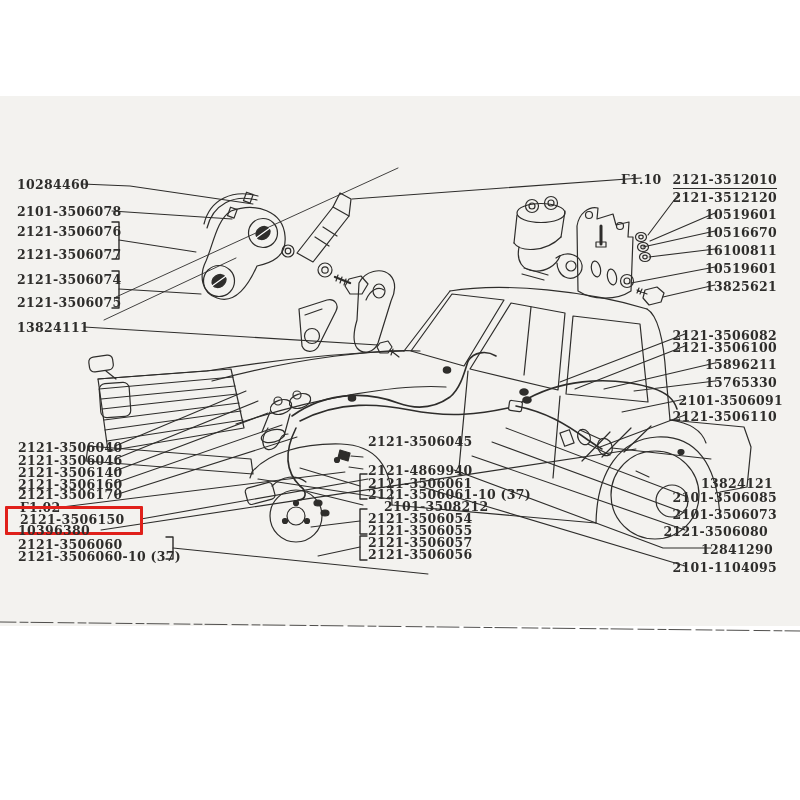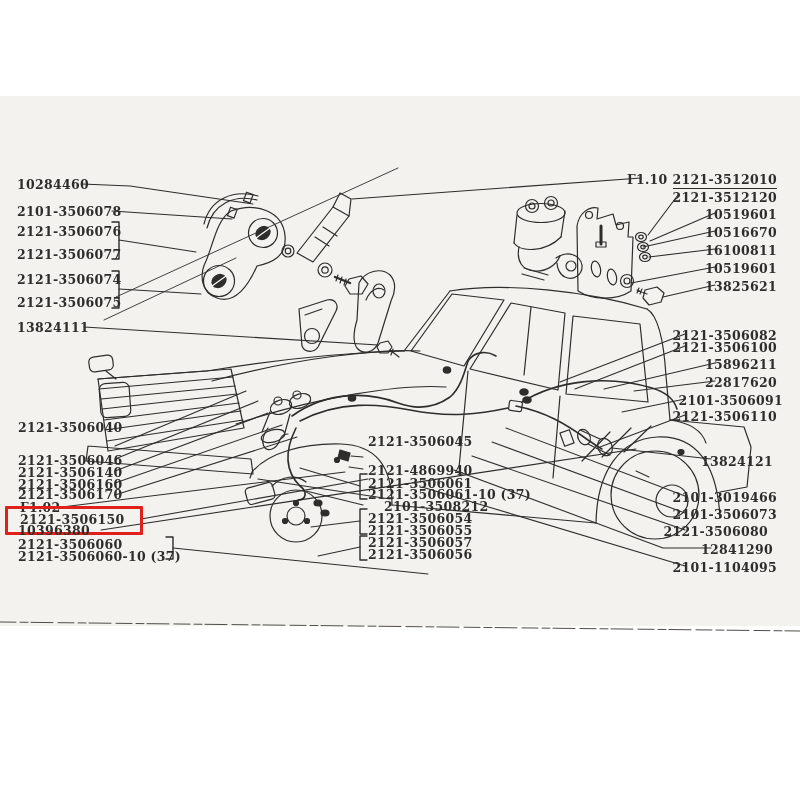--- a/index.html
+++ b/index.html
@@ -14,21 +14,21 @@
   }
   .paper-tint{position:absolute;left:0;top:96px;width:800px;height:530px;background:var(--paper);}
   .stage{position:absolute;left:0;top:0;width:800px;height:800px;}
   svg.draw{position:absolute;left:0;top:0;}
   .lbl{
     position:absolute;white-space:nowrap;
     font-weight:bold;font-size:12.5px;letter-spacing:.3px;color:var(--ink);
   }
   .lbl.rt{text-align:right;}
   .sec-num{border-bottom:1.6px solid var(--ink);padding-bottom:1px;}
-  .sec-ref{margin-right:5px;}
+  .sec-ref{margin-right:11px;}
   .hl-box{
     position:absolute;left:5px;top:506px;width:132px;height:23px;
     border:3px solid var(--highlight);border-radius:1px;
   }
 </style>
 </head>
 <body>
 
 <div class="stage">
 
@@ -244,21 +244,21 @@
   </svg>
 
   <div class="lbl" style="left:17px;top:177px">10284460</div>
   <div class="lbl" style="left:17px;top:204px">2101-3506078</div>
   <div class="lbl" style="left:17px;top:224px">2121-3506076</div>
   <div class="lbl" style="left:17px;top:247px">2121-3506077</div>
   <div class="lbl" style="left:17px;top:272px">2121-3506074</div>
   <div class="lbl" style="left:17px;top:295px">2121-3506075</div>
   <div class="lbl" style="left:17px;top:320px">13824111</div>
 
-  <div class="lbl" style="left:18px;top:420px">2121-3506040</div>
+  <div class="lbl" style="left:18px;top:440px">2121-3506040</div>
   <div class="lbl" style="left:18px;top:453px">2121-3506046</div>
   <div class="lbl" style="left:18px;top:465px">2121-3506140</div>
   <div class="lbl" style="left:18px;top:477px">2121-3506160</div>
   <div class="lbl" style="left:18px;top:487px">2121-3506170</div>
   <div class="lbl" style="left:20px;top:500px">Г1.02</div>
   <div class="hl-box"></div>
   <div class="lbl" style="left:20px;top:512px">2121-3506150</div>
   <div class="lbl" style="left:18px;top:523px">10396380</div>
   <div class="lbl" style="left:18px;top:537px">2121-3506060</div>
   <div class="lbl" style="left:18px;top:549px">2121-3506060-10 (37)</div>
@@ -279,24 +279,24 @@
   <div class="lbl rt" style="right:23px;top:190px">2121-3512120</div>
   <div class="lbl rt" style="right:23px;top:207px">10519601</div>
   <div class="lbl rt" style="right:23px;top:225px">10516670</div>
   <div class="lbl rt" style="right:23px;top:243px">16100811</div>
   <div class="lbl rt" style="right:23px;top:261px">10519601</div>
   <div class="lbl rt" style="right:23px;top:279px">13825621</div>
 
   <div class="lbl rt" style="right:23px;top:328px">2121-3506082</div>
   <div class="lbl rt" style="right:23px;top:340px">2121-3506100</div>
   <div class="lbl rt" style="right:23px;top:357px">15896211</div>
-  <div class="lbl rt" style="right:23px;top:375px">22817620</div>
+  <div class="lbl rt" style="right:23px;top:375px">15765330</div>
   <div class="lbl rt" style="right:17px;top:393px">2101-3506091</div>
   <div class="lbl rt" style="right:23px;top:409px">2121-3506110</div>
 
-  <div class="lbl rt" style="right:27px;top:454px">13824121</div>
-  <div class="lbl rt" style="right:23px;top:490px">2101-3019466</div>
+  <div class="lbl rt" style="right:27px;top:476px">13824121</div>
+  <div class="lbl rt" style="right:23px;top:490px">2101-3506085</div>
   <div class="lbl rt" style="right:23px;top:507px">2101-3506073</div>
   <div class="lbl rt" style="right:32px;top:524px">2121-3506080</div>
   <div class="lbl rt" style="right:27px;top:542px">12841290</div>
   <div class="lbl rt" style="right:23px;top:560px">2101-1104095</div>
 
 </div>
 
 </body></html>

